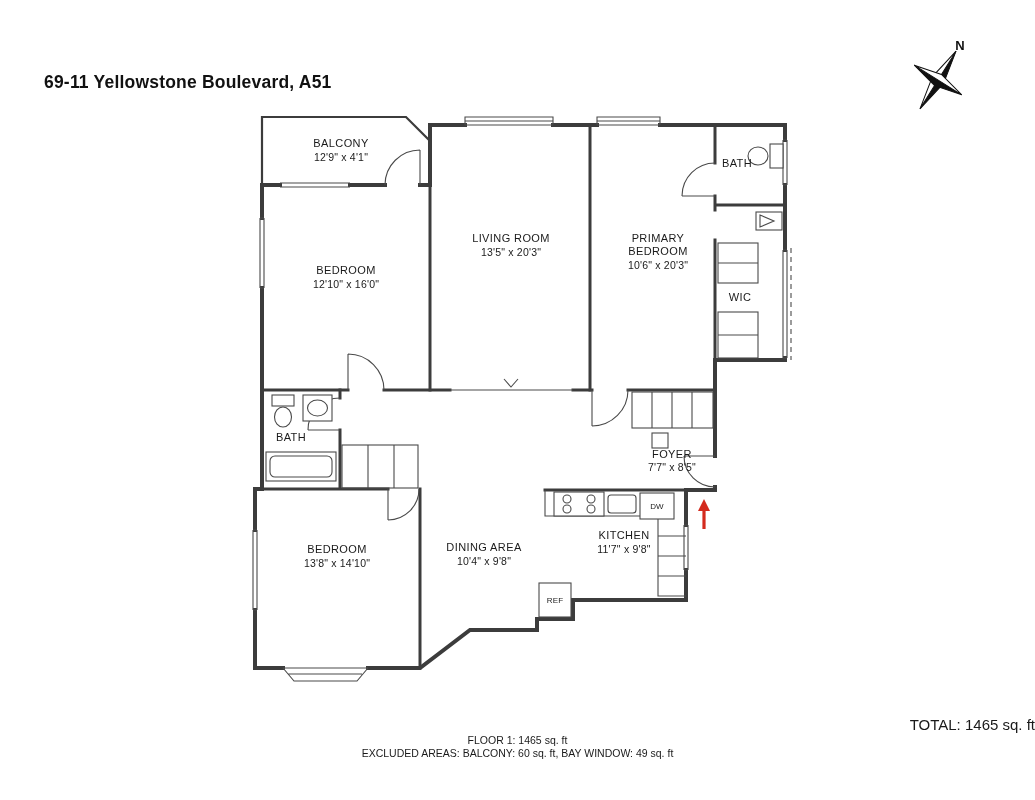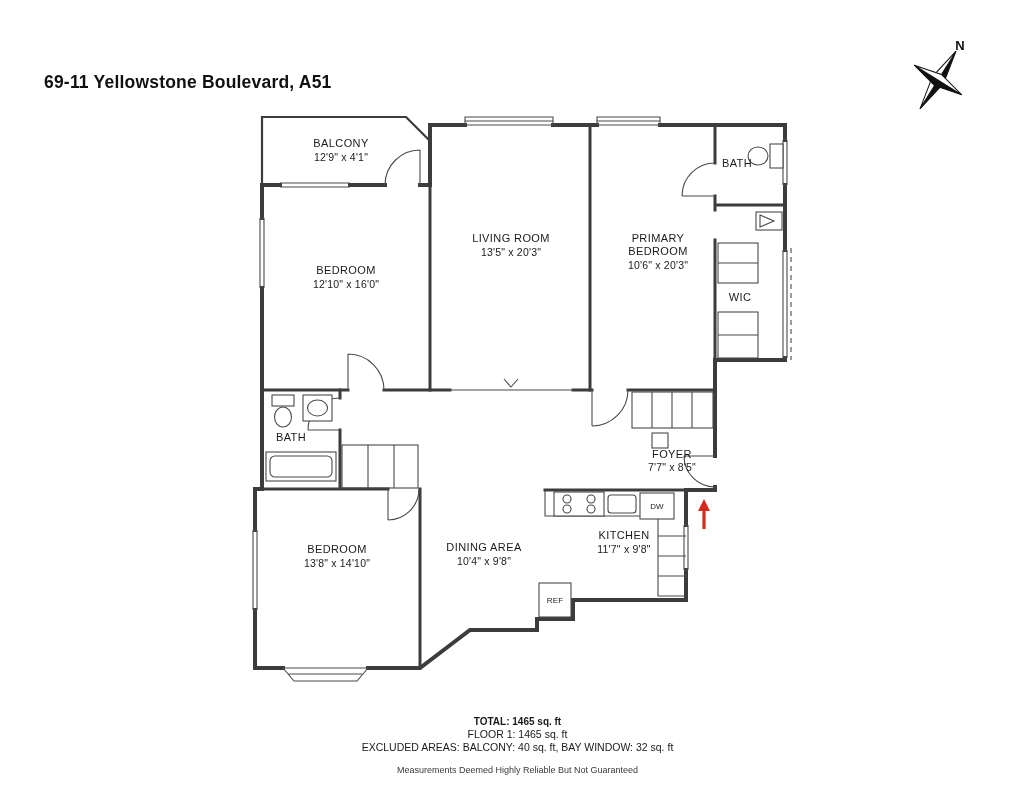--- a/index.html
+++ b/index.html
@@ -20,21 +20,21 @@
   .thin{stroke:#4a4a4a;stroke-width:1.1;fill:none;}
   .thin-f{stroke:#4a4a4a;stroke-width:1.1;fill:#ffffff;}
   .dash{stroke:#4a4a4a;stroke-width:1.1;fill:none;stroke-dasharray:5 4;}
   .rname{font-size:11px;fill:#1a1a1a;text-anchor:middle;letter-spacing:.4px;}
   .rdims{font-size:10.5px;fill:#1a1a1a;text-anchor:middle;letter-spacing:.2px;}
   .rsmall{font-size:8px;fill:#1a1a1a;text-anchor:middle;letter-spacing:.2px;}
   .north{font-size:13px;fill:#111;text-anchor:middle;font-weight:bold;}
   .footer{
     position:absolute;left:0;top:716px;width:100%;text-align:center;line-height:1.22;
   }
-  .footer .total{font-size:10px;font-weight:bold;}
+  .footer .total{font-size:15px;font-weight:normal;text-align:right;}
   .footer .sub{font-size:10.5px;}
   .footer .disclaimer{font-size:9px;color:#3a3a3a;margin-top:11px;}
 </style>
 </head>
 <body>
 
 <div class="page-title">69-11 Yellowstone Boulevard, A51</div>
 
 <svg class="plan-svg" width="1035" height="800" viewBox="0 0 1035 800">
 
@@ -212,15 +212,14 @@
     <text class="rdims" x="484" y="565">10'4" x 9'8"</text>
 
     <text class="rname" x="624" y="539">KITCHEN</text>
     <text class="rdims" x="624" y="553">11'7" x 9'8"</text>
   </g>
 </svg>
 
 <div class="footer">
   <div class="total">TOTAL: 1465 sq. ft</div>
   <div class="sub">FLOOR 1: 1465 sq. ft</div>
-  <div class="sub">EXCLUDED AREAS: BALCONY: 40 sq. ft, BAY WINDOW: 32 sq. ft</div>
-  <div class="disclaimer">Measurements Deemed Highly Reliable But Not Guaranteed</div>
+  <div class="sub">EXCLUDED AREAS: BALCONY: 60 sq. ft, BAY WINDOW: 49 sq. ft</div>
 </div>
 
 </body></html>

